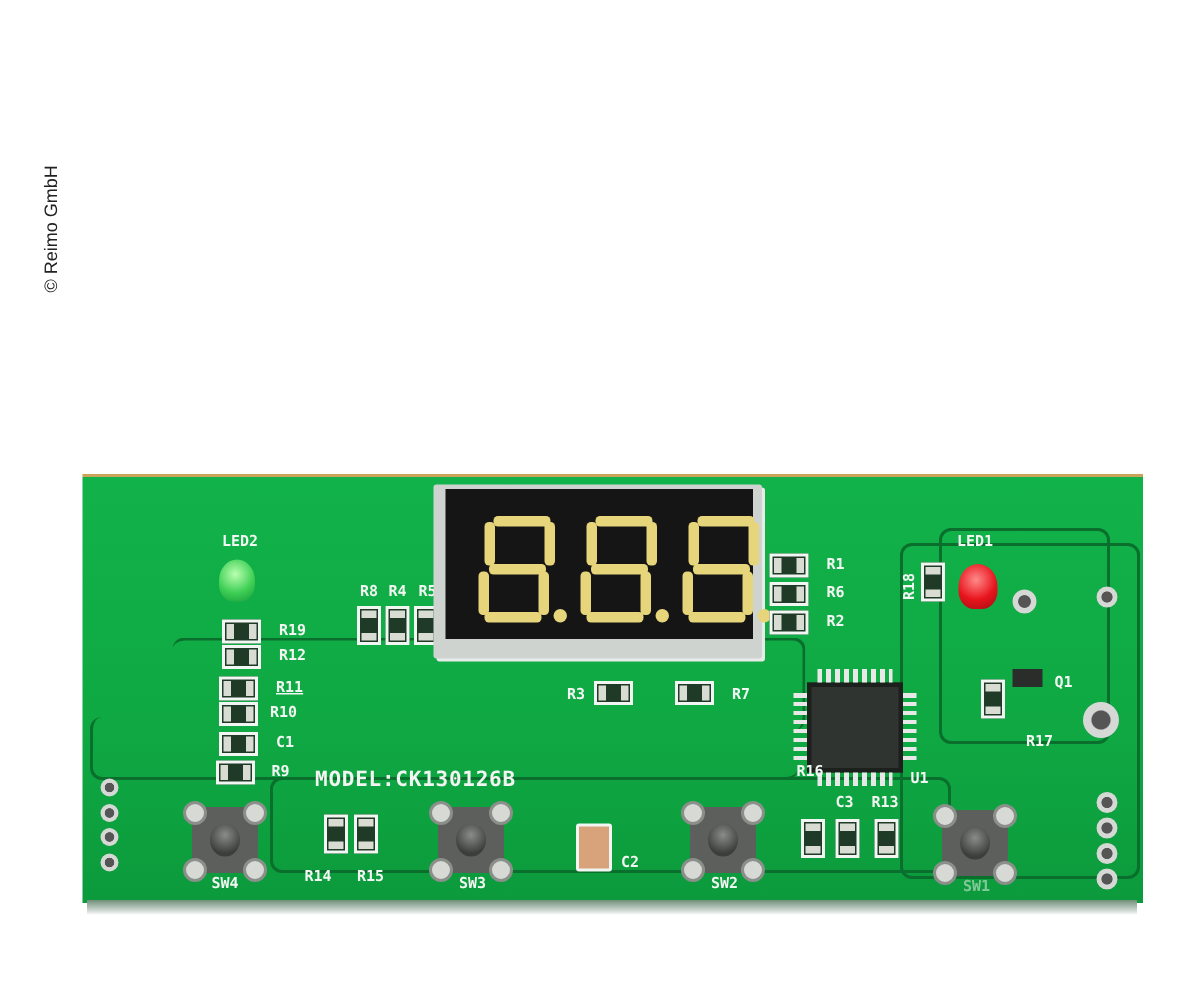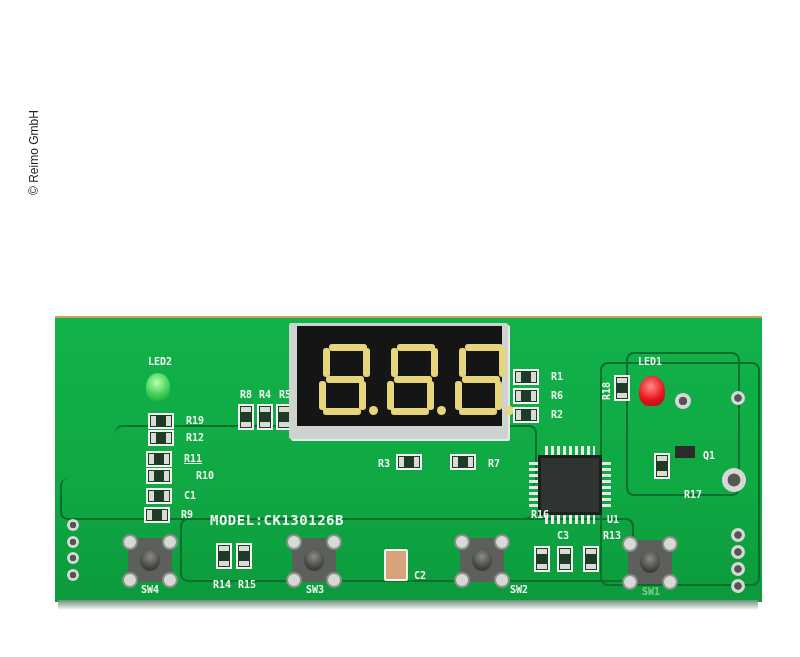--- a/index.html
+++ b/index.html
@@ -66,21 +66,21 @@
 <div class="silk" style="left:148px;top:357px;">LED2</div>
 <div class="led-green"></div>
 
 <div class="pad-h" style="left:148px;top:413px;"></div>
 <div class="silk" style="left:186px;top:416px;">R19</div>
 <div class="pad-h" style="left:148px;top:430px;"></div>
 <div class="silk" style="left:186px;top:433px;">R12</div>
 <div class="pad-h" style="left:146px;top:451px;"></div>
 <div class="silk" style="left:184px;top:454px;text-decoration:underline;">R11</div>
 <div class="pad-h" style="left:146px;top:468px;"></div>
-<div class="silk" style="left:196px;top:471px;">R10</div>
+<div class="silk" style="left:180px;top:471px;">R10</div>
 <div class="pad-h" style="left:146px;top:488px;"></div>
 <div class="silk" style="left:184px;top:491px;">C1</div>
 <div class="pad-h" style="left:144px;top:507px;"></div>
 <div class="silk" style="left:181px;top:510px;">R9</div>
 
 <div class="silk model" style="left:210px;top:513px;">MODEL:CK130126B</div>
 
 <div class="silk" style="left:240px;top:390px;">R8</div>
 <div class="silk" style="left:259px;top:390px;">R4</div>
 <div class="silk" style="left:279px;top:390px;">R5</div>
@@ -168,45 +168,45 @@
 <div class="switch" style="left:128px;top:538px;">
   <div class="leg" style="left:-6px;top:-4px;"></div>
     <div class="leg" style="right:-6px;top:-4px;"></div>
   <div class="leg" style="left:-6px;bottom:-6px;"></div>
     <div class="leg" style="right:-6px;bottom:-6px;"></div>
 </div>
 <div class="silk" style="left:141px;top:585px;">SW4</div>
 
 <div class="pad-v" style="left:216px;top:543px;"></div>
 <div class="pad-v" style="left:236px;top:543px;"></div>
-<div class="silk" style="left:213px;top:580px;">R14</div>
+<div class="silk" style="left:203px;top:580px;">R14</div>
 <div class="silk" style="left:238px;top:580px;">R15</div>
 
 <div class="switch" style="left:292px;top:538px;">
   <div class="leg" style="left:-6px;top:-4px;"></div>
     <div class="leg" style="right:-6px;top:-4px;"></div>
   <div class="leg" style="left:-6px;bottom:-6px;"></div>
     <div class="leg" style="right:-6px;bottom:-6px;"></div>
 </div>
 <div class="silk" style="left:306px;top:585px;">SW3</div>
 
 <div class="cap-tant"></div>
 <div class="silk" style="left:414px;top:571px;">C2</div>
 
 <div class="switch" style="left:460px;top:538px;">
   <div class="leg" style="left:-6px;top:-4px;"></div>
     <div class="leg" style="right:-6px;top:-4px;"></div>
   <div class="leg" style="left:-6px;bottom:-6px;"></div>
     <div class="leg" style="right:-6px;bottom:-6px;"></div>
 </div>
-<div class="silk" style="left:474px;top:585px;margin-left:36px;">SW2</div>
+<div class="silk" style="left:474px;top:585px;">SW2</div>
 
 <div class="silk" style="left:531px;top:510px;">R16</div>
 <div class="silk" style="left:557px;top:531px;">C3</div>
-<div class="silk" style="left:603px;top:531px;">R13</div>
+<div class="silk" style="left:581px;top:531px;">R13</div>
 <div class="pad-v" style="left:534px;top:546px;"></div>
 <div class="pad-v" style="left:557px;top:546px;"></div>
 <div class="pad-v" style="left:583px;top:546px;"></div>
 
 <div class="switch" style="left:628px;top:540px;">
   <div class="leg" style="left:-6px;top:-4px;"></div>
     <div class="leg" style="right:-6px;top:-4px;"></div>
   <div class="leg" style="left:-6px;bottom:-6px;"></div>
     <div class="leg" style="right:-6px;bottom:-6px;"></div>
 </div>

